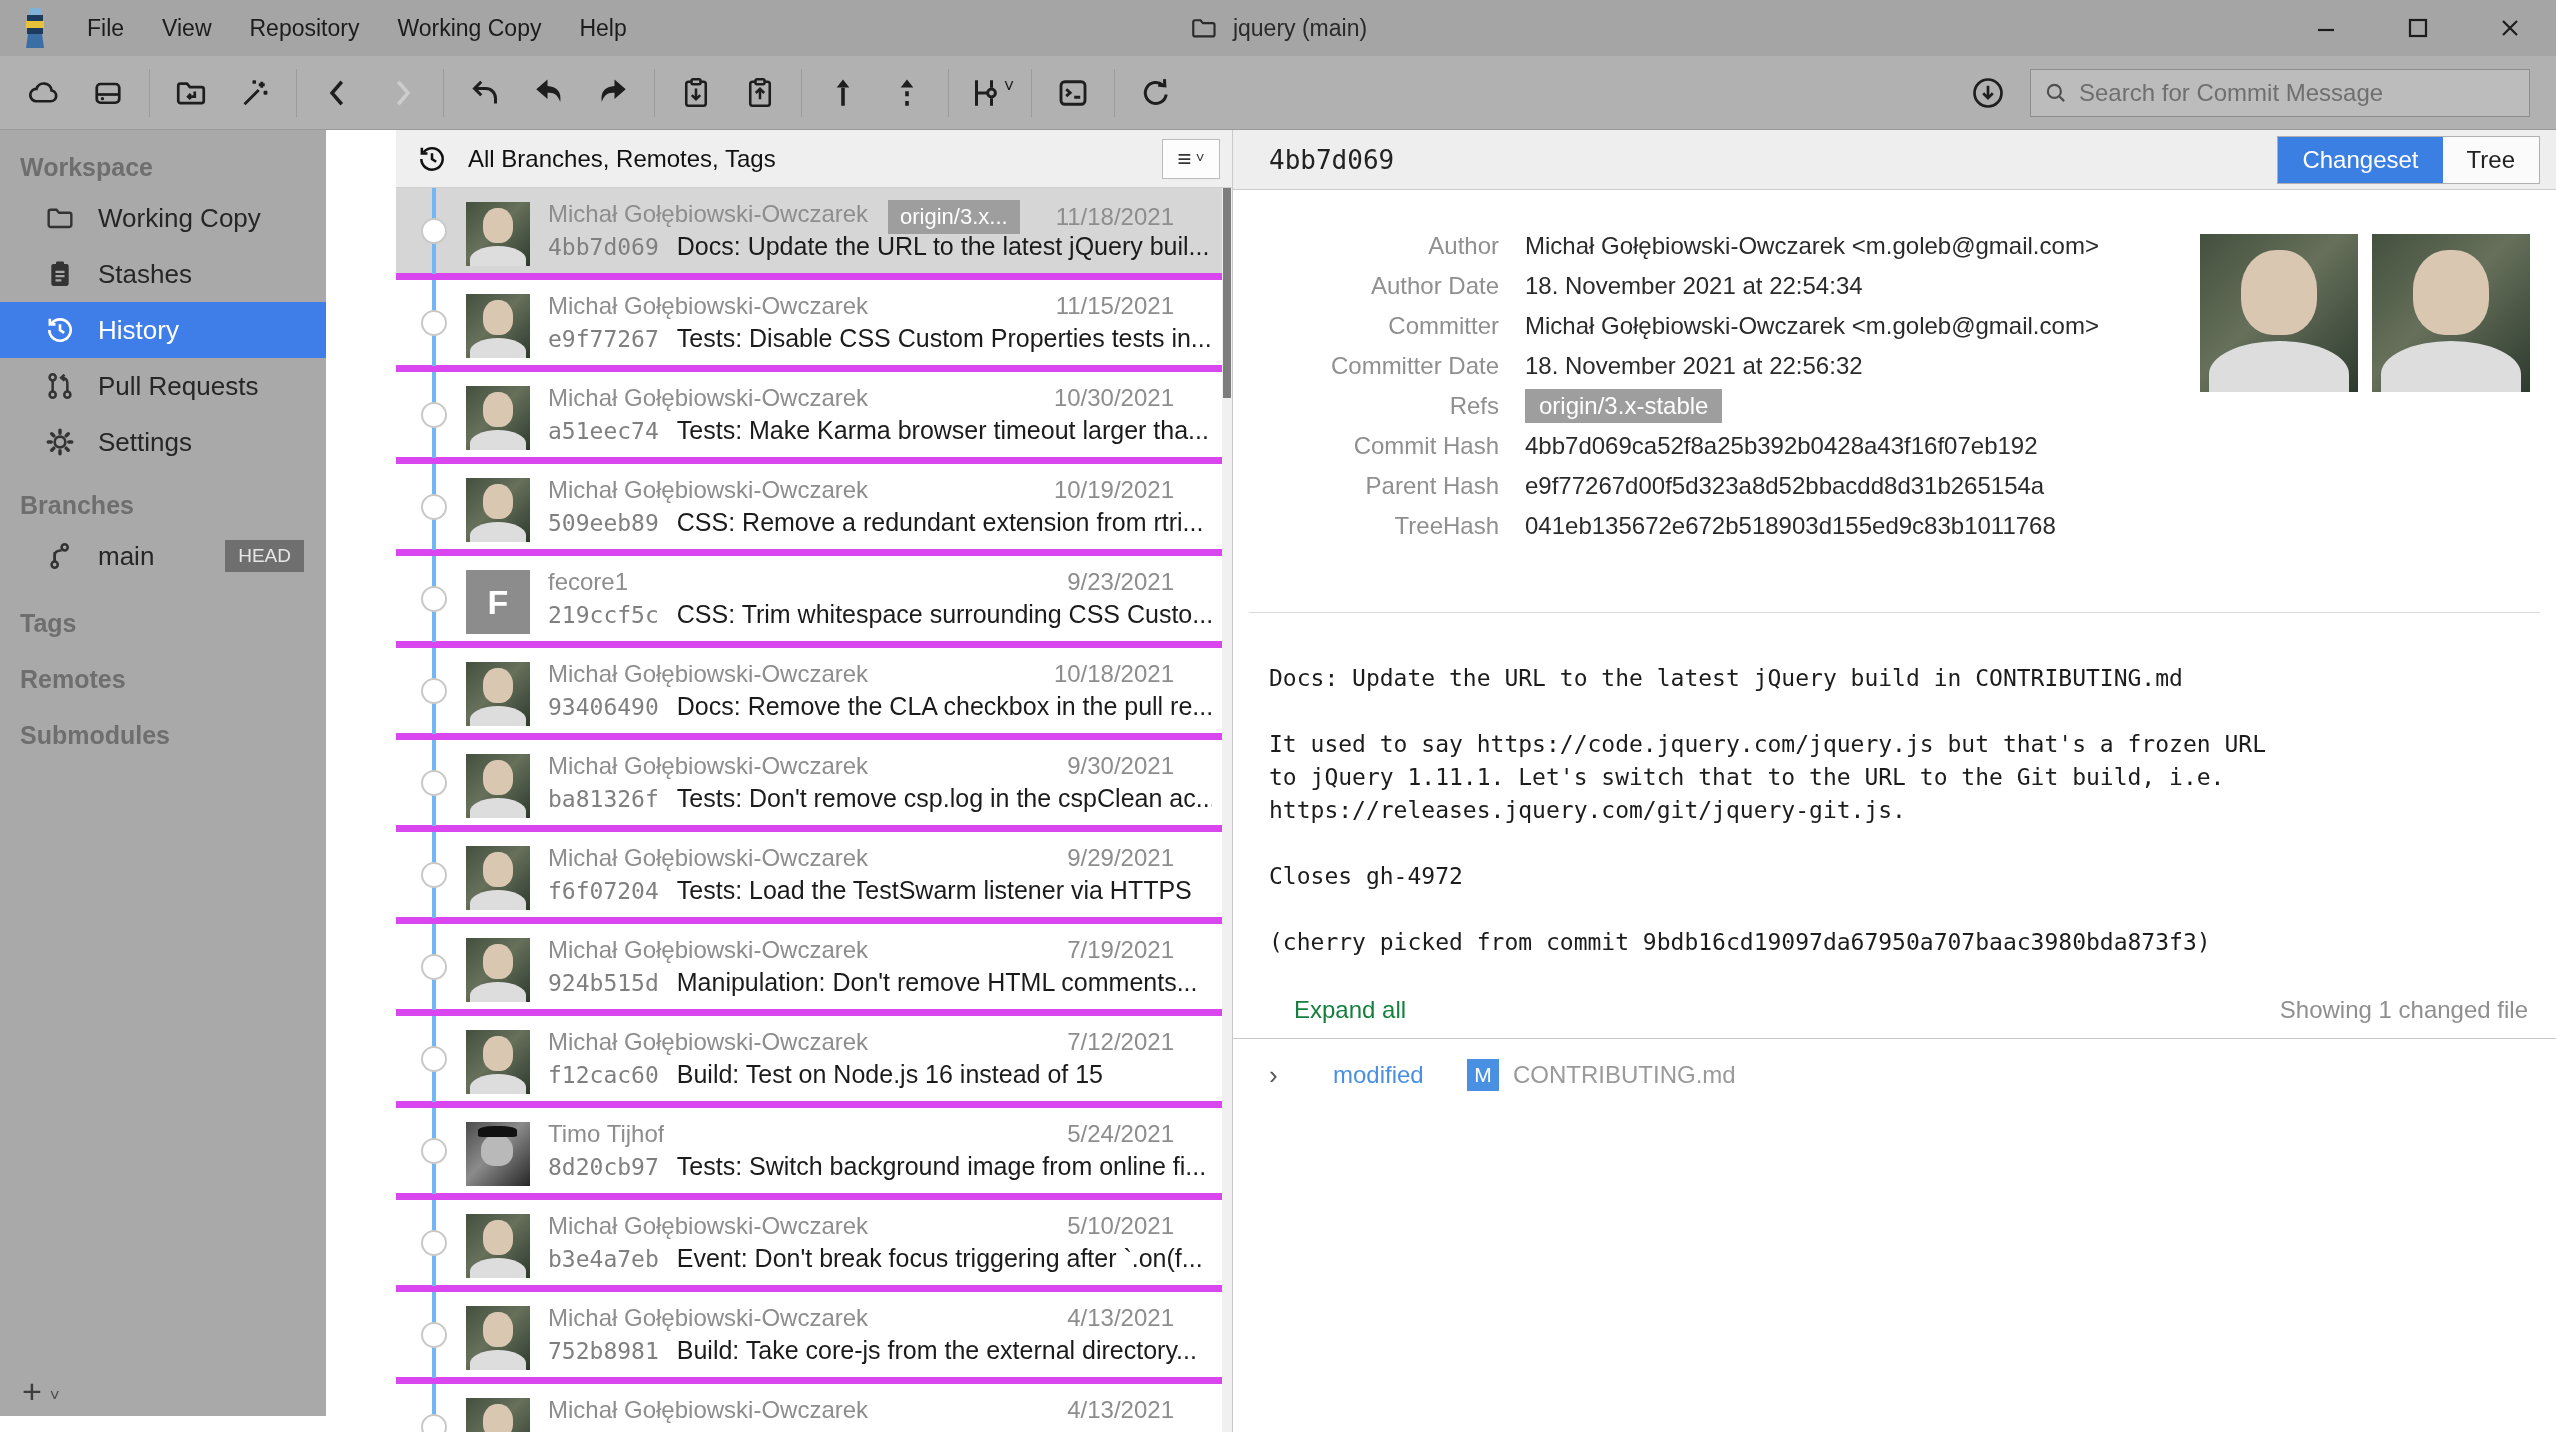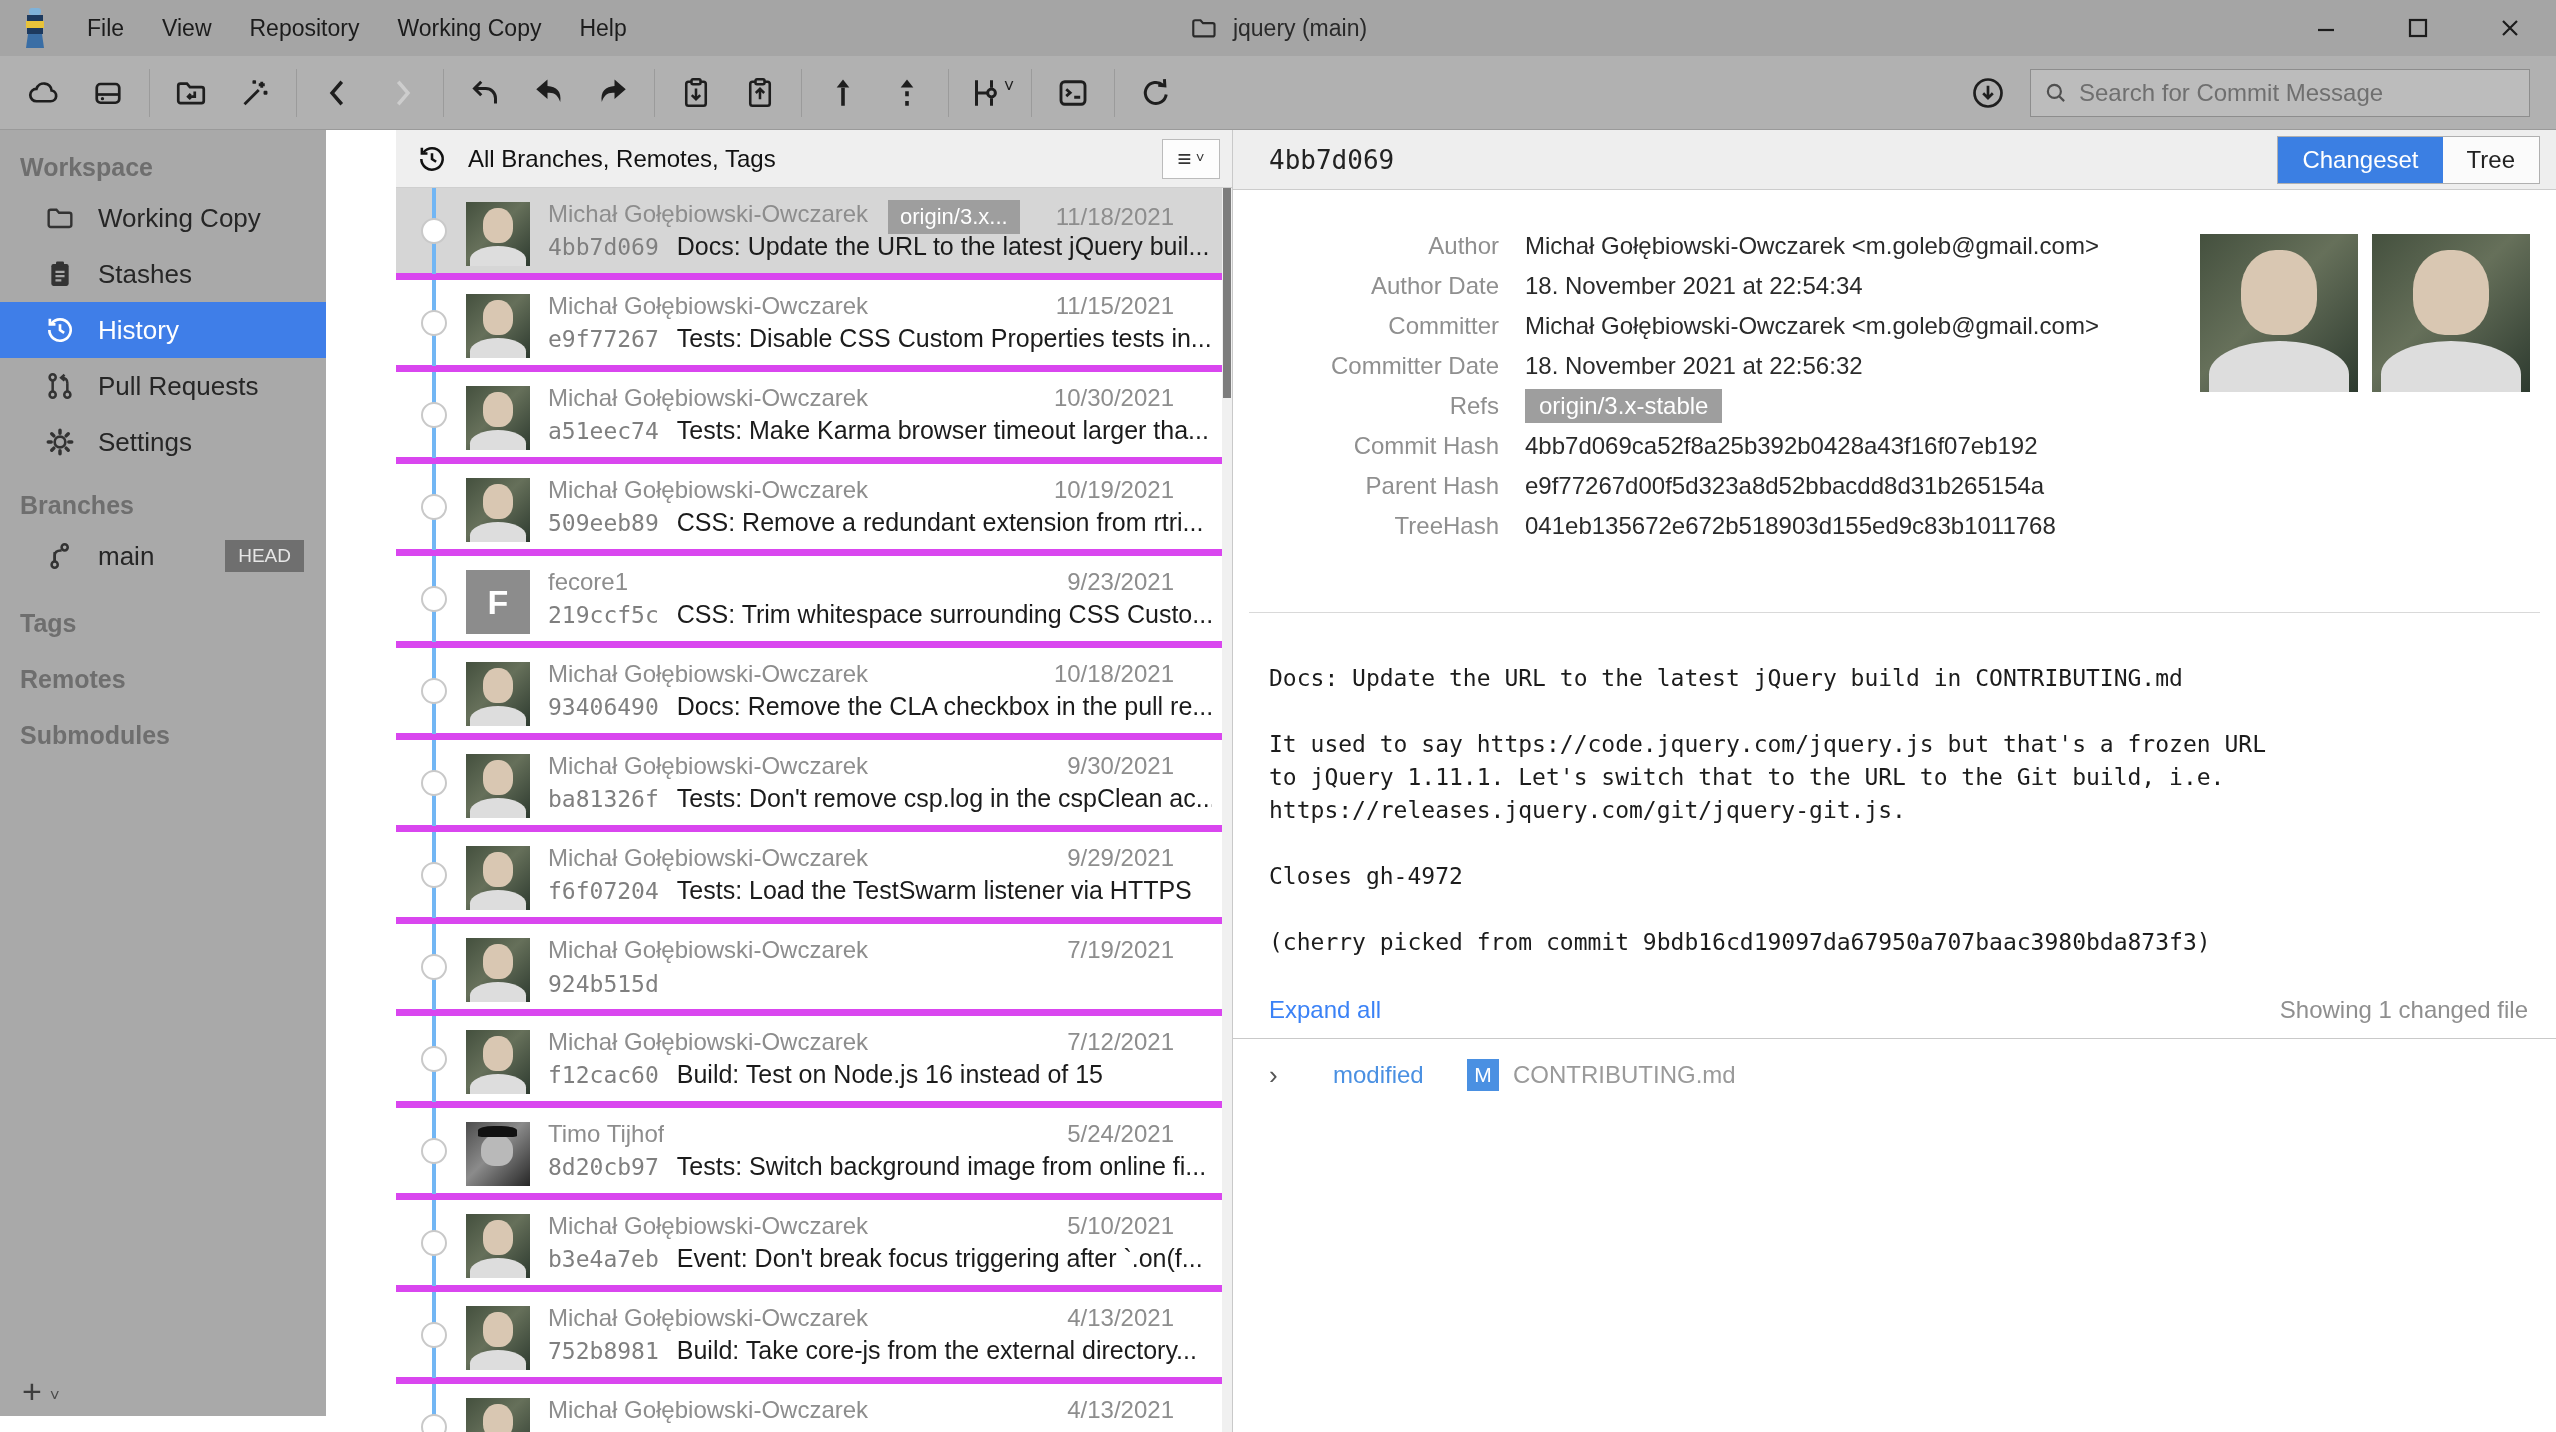--- a/index.html
+++ b/index.html
@@ -121,21 +121,21 @@
   .detail-avatars { position:absolute; top:104px; right:26px; display:flex; gap:14px; }
   .detail-avatar { width:158px; height:158px; overflow:hidden; }
 
   .divider { position:absolute; left:0; right:0; height:1px; background:#d9d9d9; }
   .div1 { top:482px; left:16px; right:16px; }
   .commit-message { position:absolute; top:532px; left:36px; right:40px;
     font-family:"DejaVu Sans Mono","Liberation Mono",monospace; font-size:23px; line-height:33px;
     color:#1c1c1c; white-space:pre; }
   .expand-row { position:absolute; top:858px; left:36px; right:28px; height:44px;
     display:flex; align-items:center; }
-  .expand-all { font-size:24px; color:#3b82f6; }
+  .expand-all { font-size:24px; color:#15803d;margin-left:25px; }
   .changed-summary { margin-left:auto; font-size:24px; color:#8f8f8f; }
   .div2 { top:908px; left:0; right:0; background:#c9c9c9; }
   .file-row { position:absolute; top:922px; left:36px; right:28px; height:46px;
     display:flex; align-items:center; gap:0; }
   .file-chevron { font-size:26px; color:#555; width:64px; }
   .file-status { font-size:24px; color:#4a90e2; width:134px; }
   .m-badge { width:32px; height:32px; background:#4a90e2; color:#fff; font-size:21px;
     display:flex; align-items:center; justify-content:center; margin-right:14px; }
   .file-name { font-size:24px; color:#9a9a9a; }
 </style>
@@ -514,20 +514,21 @@
     <div class="graphline"></div>
     <div class="node"></div>
     <div class="commit-avatar avatar-photo"></div>
     <div class="c-author">Michał Gołębiowski-Owczarek</div>
     <div class="c-meta">
 
       <span class="c-date">7/19/2021</span>
     </div>
     <div class="c-line2">
       <span class="c-hash">924b515d</span>
+      <span class="c-subject">Manipulation: Don't remove HTML comments...</span>
     </div>
   </div>
         <div class="commit-row">
     <div class="graphline"></div>
     <div class="node"></div>
     <div class="commit-avatar avatar-photo"></div>
     <div class="c-author">Michał Gołębiowski-Owczarek</div>
     <div class="c-meta">
 
       <span class="c-date">7/12/2021</span>

